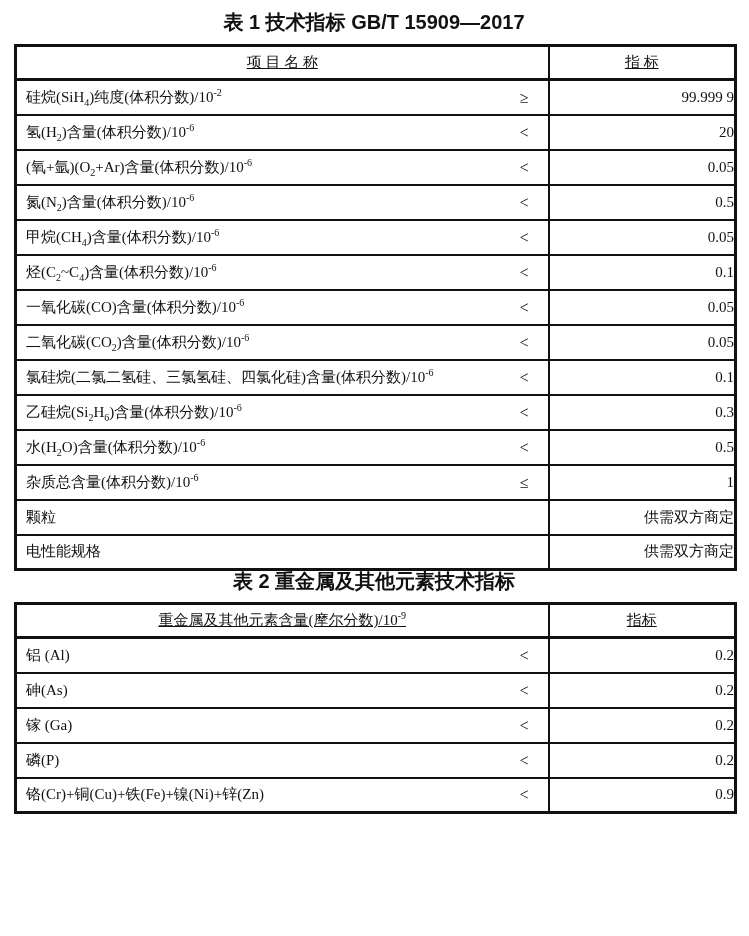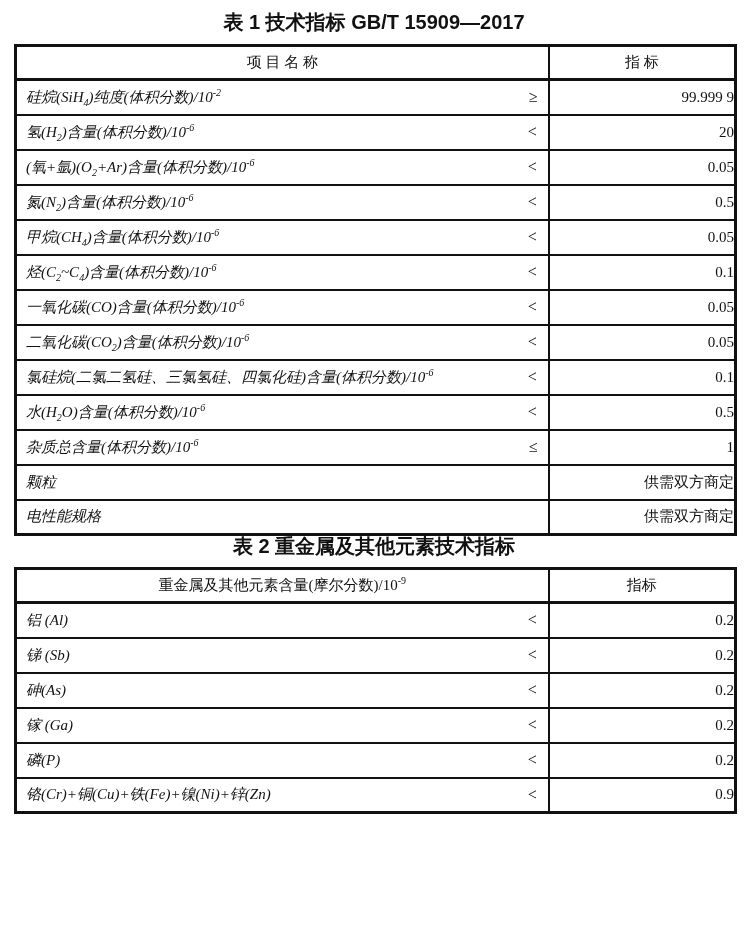--- a/index.html
+++ b/index.html
@@ -28,32 +28,31 @@
   }
   .col-item { width: 533px; }
   .col-spec { width: 187px; }
 
   table.spec-table th, table.spec-table td {
     border: 2px solid #111111;
     font-size: 15px; font-weight: normal;
     vertical-align: middle;
     padding: 0;
   }
-  table.spec-table thead tr { height: 34px; }
+  table.spec-table thead tr { height: 34px; text-decoration: underline; }
   table.spec-table thead th {
     border-bottom: 3px solid #111111;
     text-align: center;
   }
   table.spec-table tbody tr { height: 35px; }
 
   .cellflex {
-    display: flex; justify-content: space-between; align-items: center;
+    display: flex; justify-content: space-between; align-items: flex-end;
     width: 100%; box-sizing: border-box;
-    padding: 0 10px 0 9px;
-    font-style: italic;
+    padding: 0 19px 0 9px;
   }
   .item-name { text-align: left; white-space: nowrap; }
   .rel { font-size: 16px; padding-left: 6px; }
   .value-cell { text-align: right; }
 
   sub, sup { font-size: 10px; line-height: 0; }
 </style>
 </head>
 <body>
 
@@ -150,20 +149,29 @@
             <div class="cellflex">
               <span class="item-name">氯硅烷(二氯二氢硅、三氯氢硅、四氯化硅)含量(体积分数)/10<sup>-6</sup></span>
               <span class="rel">&lt;</span>
             </div>
           </td>
           <td class="value-cell">0.1</td>
         </tr>
         <tr>
           <td class="item-cell">
             <div class="cellflex">
+              <span class="item-name">乙硅烷(Si<sub>2</sub>H<sub>6</sub>)含量(体积分数)/10<sup>-6</sup></span>
+              <span class="rel">&lt;</span>
+            </div>
+          </td>
+          <td class="value-cell">0.3</td>
+        </tr>
+        <tr>
+          <td class="item-cell">
+            <div class="cellflex">
               <span class="item-name">水(H<sub>2</sub>O)含量(体积分数)/10<sup>-6</sup></span>
               <span class="rel">&lt;</span>
             </div>
           </td>
           <td class="value-cell">0.5</td>
         </tr>
         <tr>
           <td class="item-cell">
             <div class="cellflex">
               <span class="item-name">杂质总含量(体积分数)/10<sup>-6</sup></span>
@@ -212,29 +220,20 @@
             <div class="cellflex">
               <span class="item-name">铝 (Al)</span>
               <span class="rel">&lt;</span>
             </div>
           </td>
           <td class="value-cell">0.2</td>
         </tr>
         <tr>
           <td class="item-cell">
             <div class="cellflex">
-              <span class="item-name">锑 (Sb)</span>
-              <span class="rel">&lt;</span>
-            </div>
-          </td>
-          <td class="value-cell">0.2</td>
-        </tr>
-        <tr>
-          <td class="item-cell">
-            <div class="cellflex">
               <span class="item-name">砷(As)</span>
               <span class="rel">&lt;</span>
             </div>
           </td>
           <td class="value-cell">0.2</td>
         </tr>
         <tr>
           <td class="item-cell">
             <div class="cellflex">
               <span class="item-name">镓 (Ga)</span>

